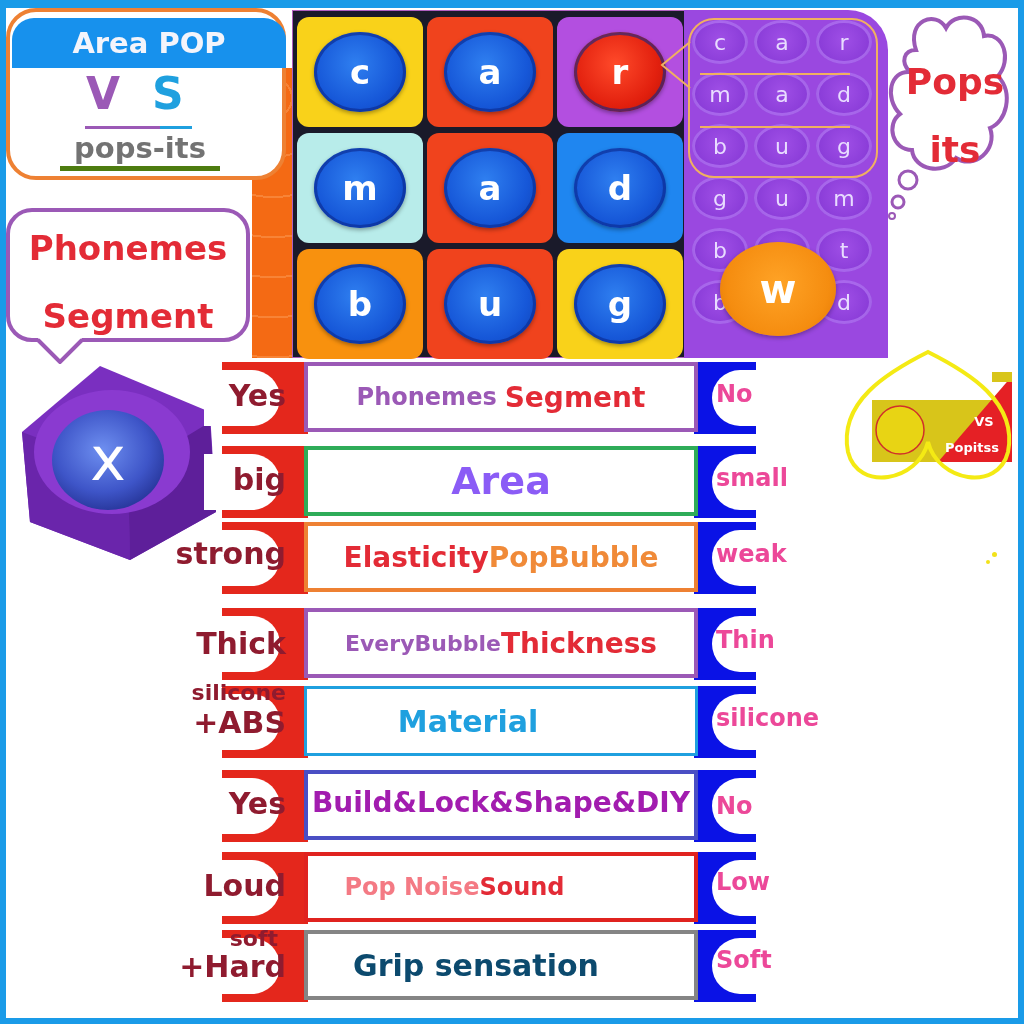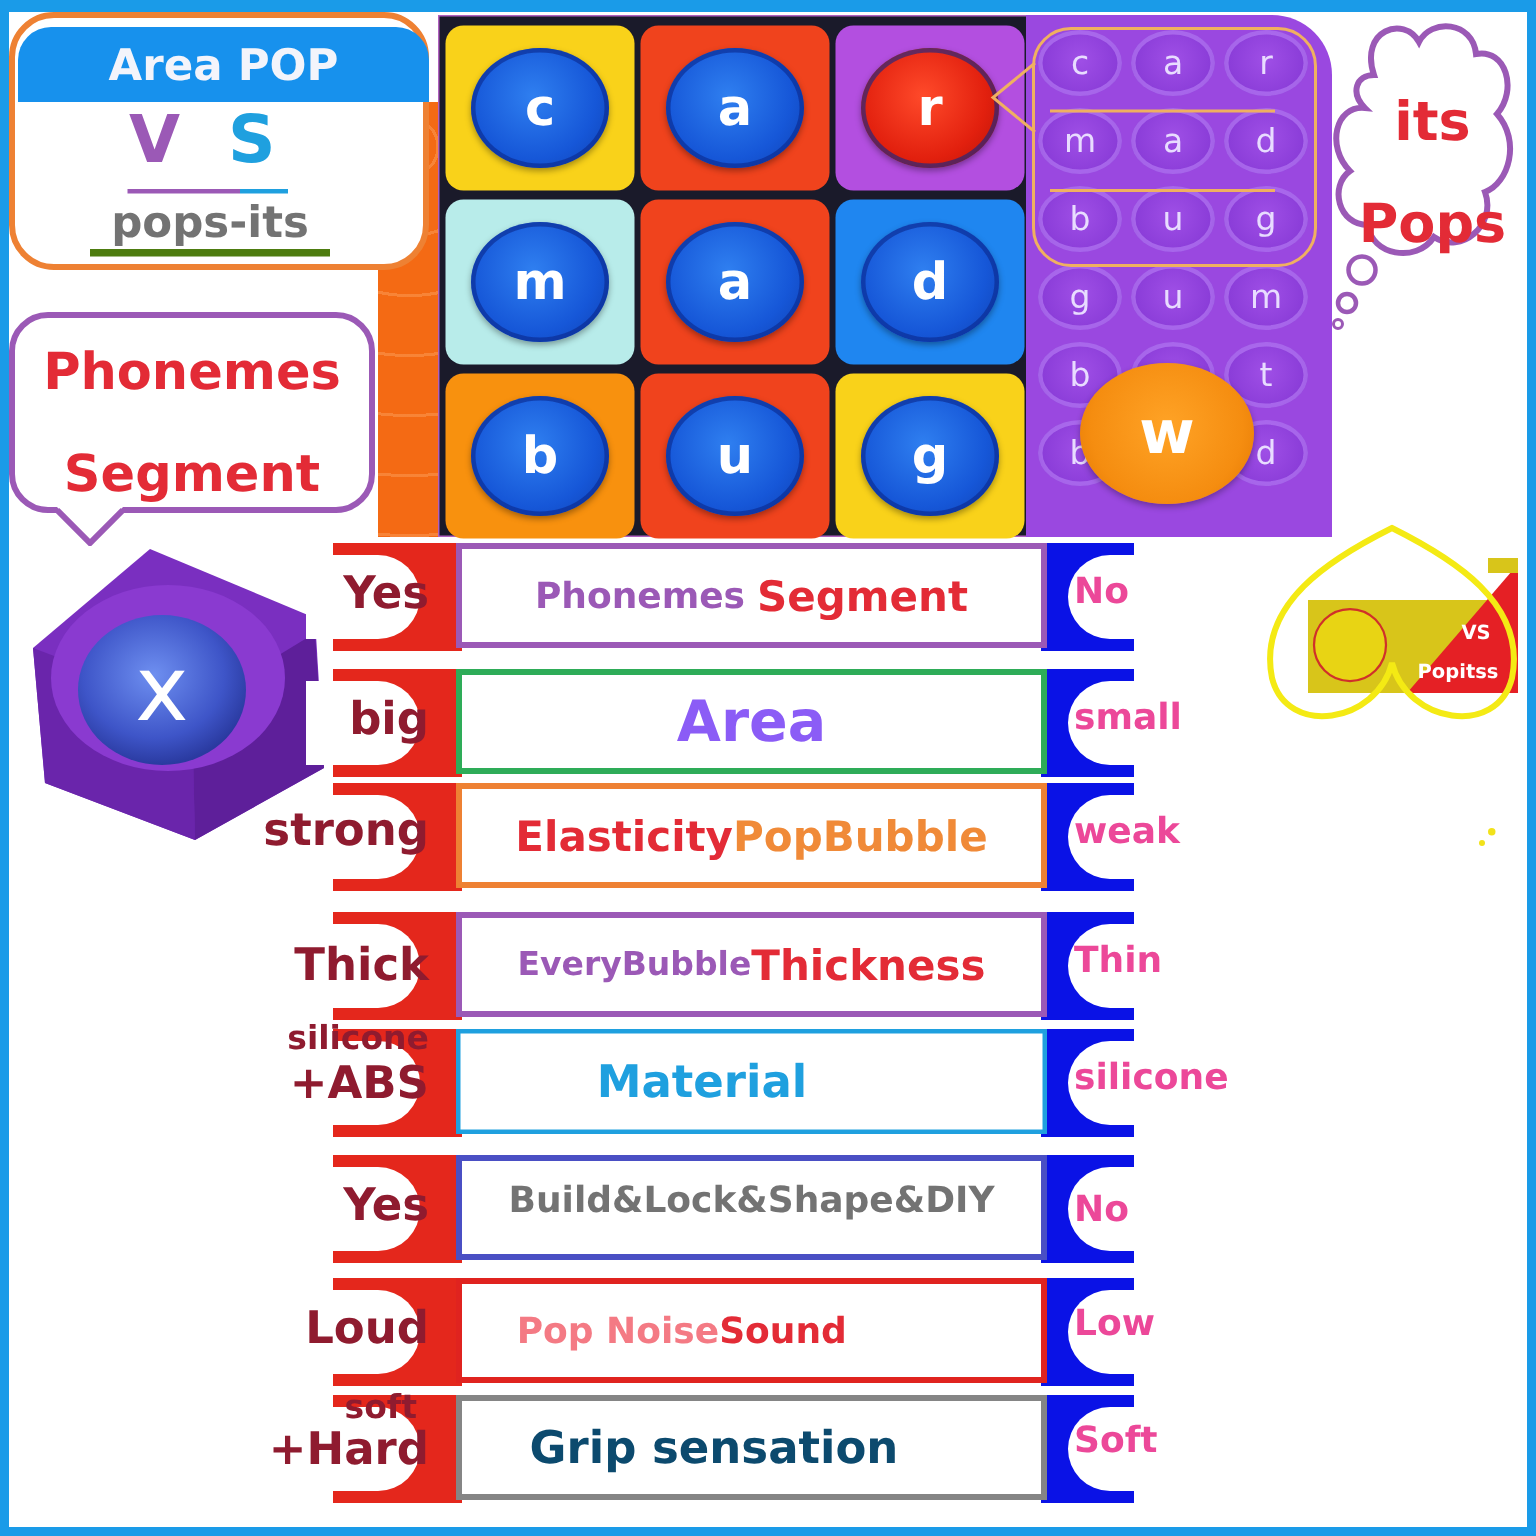--- a/index.html
+++ b/index.html
@@ -166,22 +166,22 @@
 </svg>
 <div class="abs w-button">w</div>
 
 <svg class="abs cloud" viewBox="0 0 130 210">
   <path d="M30,40 C20,10 50,0 60,18 C68,2 96,4 98,26 C118,22 126,50 112,66 C128,84 120,112 104,118 C112,140 88,160 70,148 C58,166 28,160 26,140 C6,140 0,114 14,104 C-2,88 4,60 24,62 C14,52 18,40 30,40 Z" fill="#fff" stroke="#9b59b6" stroke-width="4"></path>
   <circle cx="22" cy="170" r="9" fill="#fff" stroke="#9b59b6" stroke-width="3"></circle>
   <circle cx="12" cy="192" r="6" fill="#fff" stroke="#9b59b6" stroke-width="3"></circle>
   <circle cx="6" cy="206" r="3" fill="#fff" stroke="#9b59b6" stroke-width="2"></circle>
 </svg>
 <div class="abs cloud-text">
+  <div>Pops</div>
   <div>its</div>
-  <div>Pops</div>
 </div>
 
 <div class="abs speech"></div>
 <svg class="abs" style="left:36px;top:338px" width="48" height="26">
   <polygon points="2,0 46,0 24,24" fill="#fff"></polygon>
   <polyline points="2,2 24,24 46,2" fill="none" stroke="#9b59b6" stroke-width="4"></polyline>
 </svg>
 <div class="abs speech-text">
   <div>Phonemes</div>
   <div>Segment</div>
@@ -266,21 +266,21 @@
   </div>
   <div class="ltxt2" style="top:-4px;font-size:22px">silicone</div>
   <div class="ltxt2" style="top:22px;font-size:30px">+ABS</div>
   <div class="rtxt" style="top:18px">silicone</div>
 </div>
 
 <div class="row" style="top:770px">
   <div class="lcap"></div>
   <div class="rcap"></div>
   <div class="cbox" style="border-color:#4a4fc4;align-items:flex-start;padding-top:12px">
-    <span style="color:#737373;font-size:24px">Build&amp;Lock&amp;Shape&amp;DIY</span>
+    <span style="color:#a21caf;font-size:28px">Build&amp;Lock&amp;Shape&amp;DIY</span>
   </div>
   <div class="ltxt" style="top:16px">Yes</div>
   <div class="rtxt" style="top:22px">No</div>
 </div>
 
 <div class="row" style="top:852px">
   <div class="lcap"></div>
   <div class="rcap"></div>
   <div class="cbox" style="border-color:#e0231f">
     <span style="color:#f47a84;font-size:24px">Pop Noise </span>

